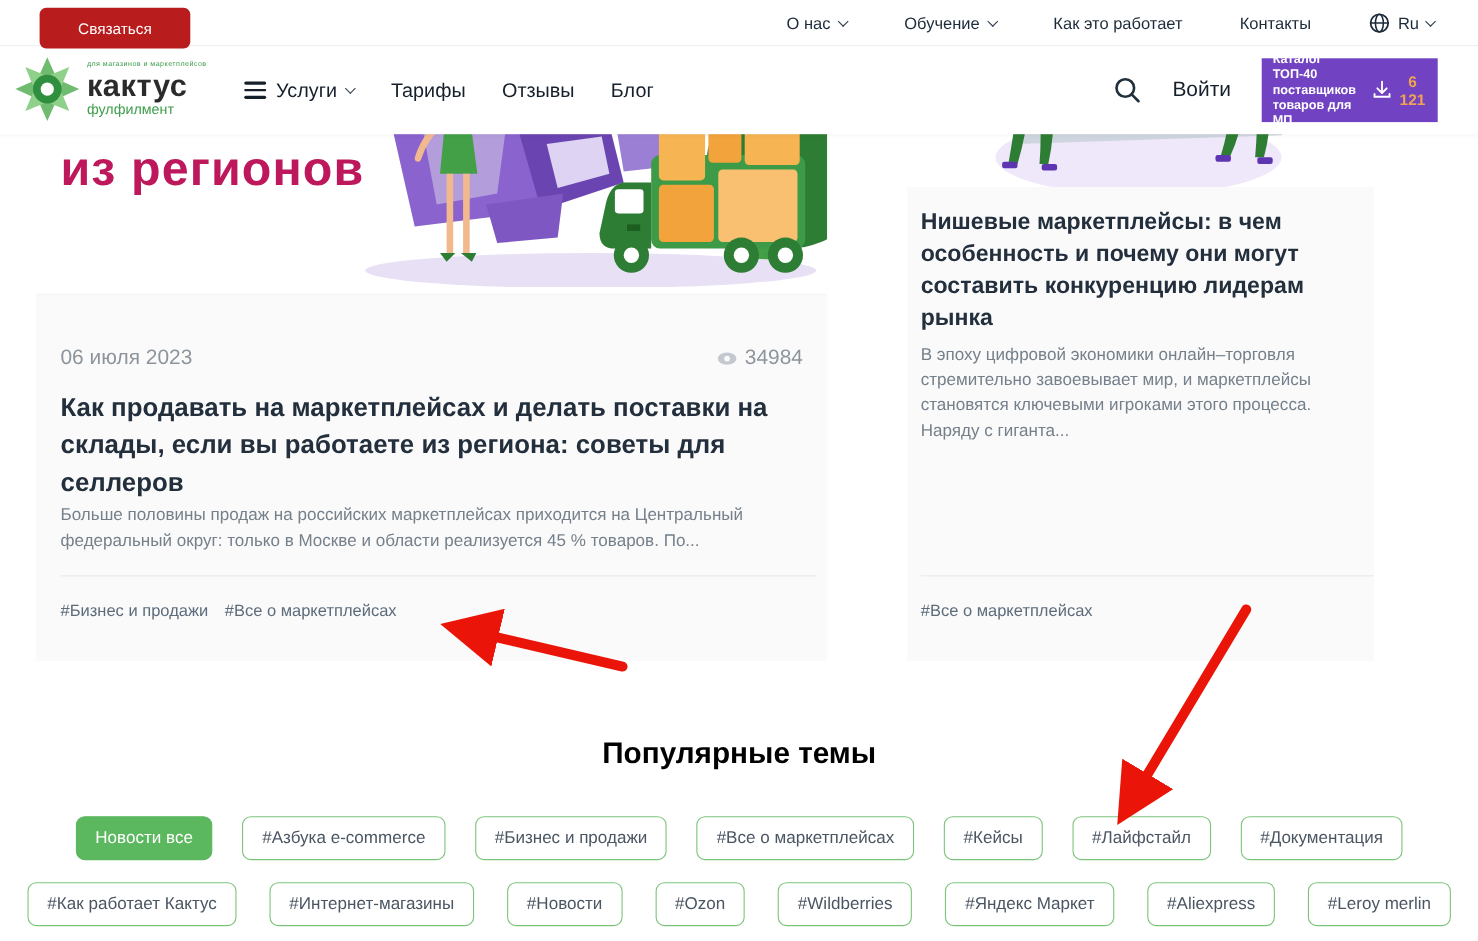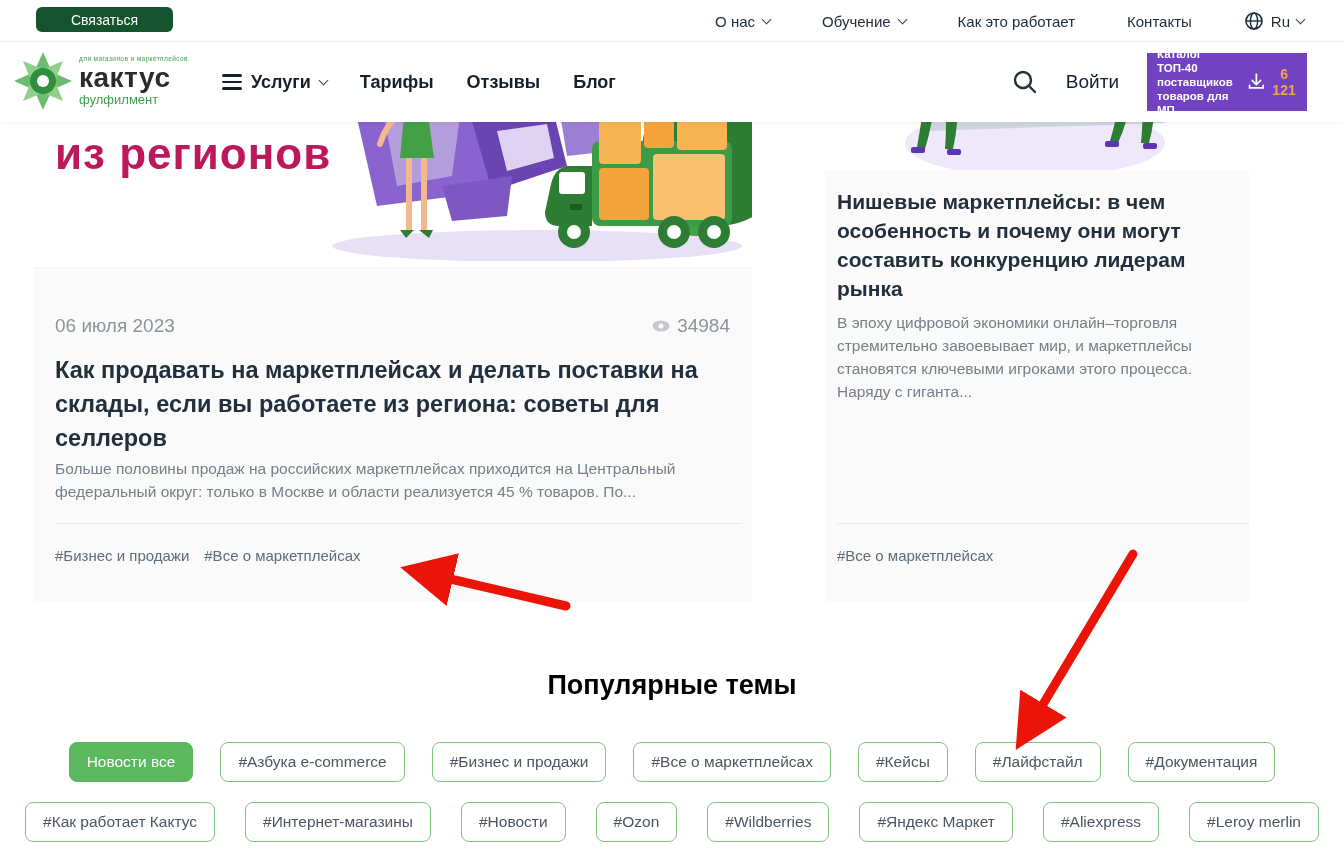--- a/index.html
+++ b/index.html
@@ -3,40 +3,40 @@
 <meta charset="utf-8">
 <style>
   * { margin:0; padding:0; box-sizing:border-box; }
   html,body { width:1344px; height:855px; overflow:hidden; background:#fff;
     font-family:"Liberation Sans", sans-serif; color:#1c2b39; }
   .page { position:relative; width:1344px; height:855px; background:#fff; }
 
   
   .topbar { position:absolute; left:0; top:0; width:1344px; height:42px; background:#fff;
     border-bottom:1px solid #efefef; display:flex; align-items:center; z-index:30; }
-  .contact-btn { position:absolute; left:36px; top:7px; width:137px; height:25px;
-    background:#14532d; color:#fff; border:none; border-radius:6px; font-size:14px;
+  .contact-btn { position:absolute; left:36px; top:7px; width:137px; height:37px;
+    background:#b91c1c; color:#fff; border:none; border-radius:6px; font-size:14px;
     display:flex; align-items:center; justify-content:center; cursor:pointer;
     font-family:"Liberation Sans", sans-serif; }
   .topnav { position:absolute; right:40px; top:0; height:42px; display:flex; align-items:center; gap:52px; }
   .topnav-item { display:flex; align-items:center; gap:8px; font-size:15px; color:#1c2b39; cursor:pointer; }
   .chev { width:7px; height:7px; border-right:1.6px solid #344251; border-bottom:1.6px solid #344251;
     transform:rotate(45deg); margin-top:-3px; }
   .lang { display:flex; align-items:center; gap:7px; cursor:pointer; font-size:15px; }
 
   
   .header { position:absolute; left:0; top:42px; width:1344px; height:80px; background:#fff;
     box-shadow:0 2px 4px rgba(0,0,0,0.04); z-index:20; }
   .logo { position:absolute; left:13px; top:8px; display:flex; align-items:center; gap:6px; cursor:pointer; }
   .logo-text { display:flex; flex-direction:column; line-height:1; }
   .logo-tagline { font-size:6.5px; color:#3f9e4d; letter-spacing:.4px; margin-bottom:2px; }
   .logo-name { font-size:28px; font-weight:800; color:#2b2b2b; letter-spacing:.5px; }
   .logo-sub { font-size:13px; color:#3f9e4d; margin-top:1px; }
   .mainmenu { position:absolute; left:222px; top:0; height:80px; display:flex; align-items:center; gap:33px; }
-  .menu-item { display:flex; align-items:center; gap:9px; font-size:18px; color:#16202c; cursor:pointer;font-weight:bold; }
+  .menu-item { display:flex; align-items:center; gap:9px; font-size:18px; color:#16202c; cursor:pointer; }
   .burger { display:flex; flex-direction:column; gap:4px; }
   .burger span { display:block; width:20px; height:2.4px; background:#16202c; border-radius:2px; }
   .header-right { position:absolute; right:37px; top:0; height:80px; display:flex; align-items:center; gap:28px; }
   .login { font-size:19px; color:#16202c; cursor:pointer; }
   .catalog-btn { width:160px; height:58px; background:#7142c1; border:none; border-radius:0;
     display:flex; align-items:center; padding:6px 8px 6px 10px; gap:6px; cursor:pointer;
     font-family:"Liberation Sans", sans-serif; }
   .catalog-text { width:98px; font-size:11.5px; line-height:14px; font-weight:700; color:#fff; text-align:left; }
   .catalog-side { display:flex; flex-direction:row; align-items:center; gap:3px; }
   .catalog-count { font-size:14px; font-weight:700; color:#f0a44e; }

